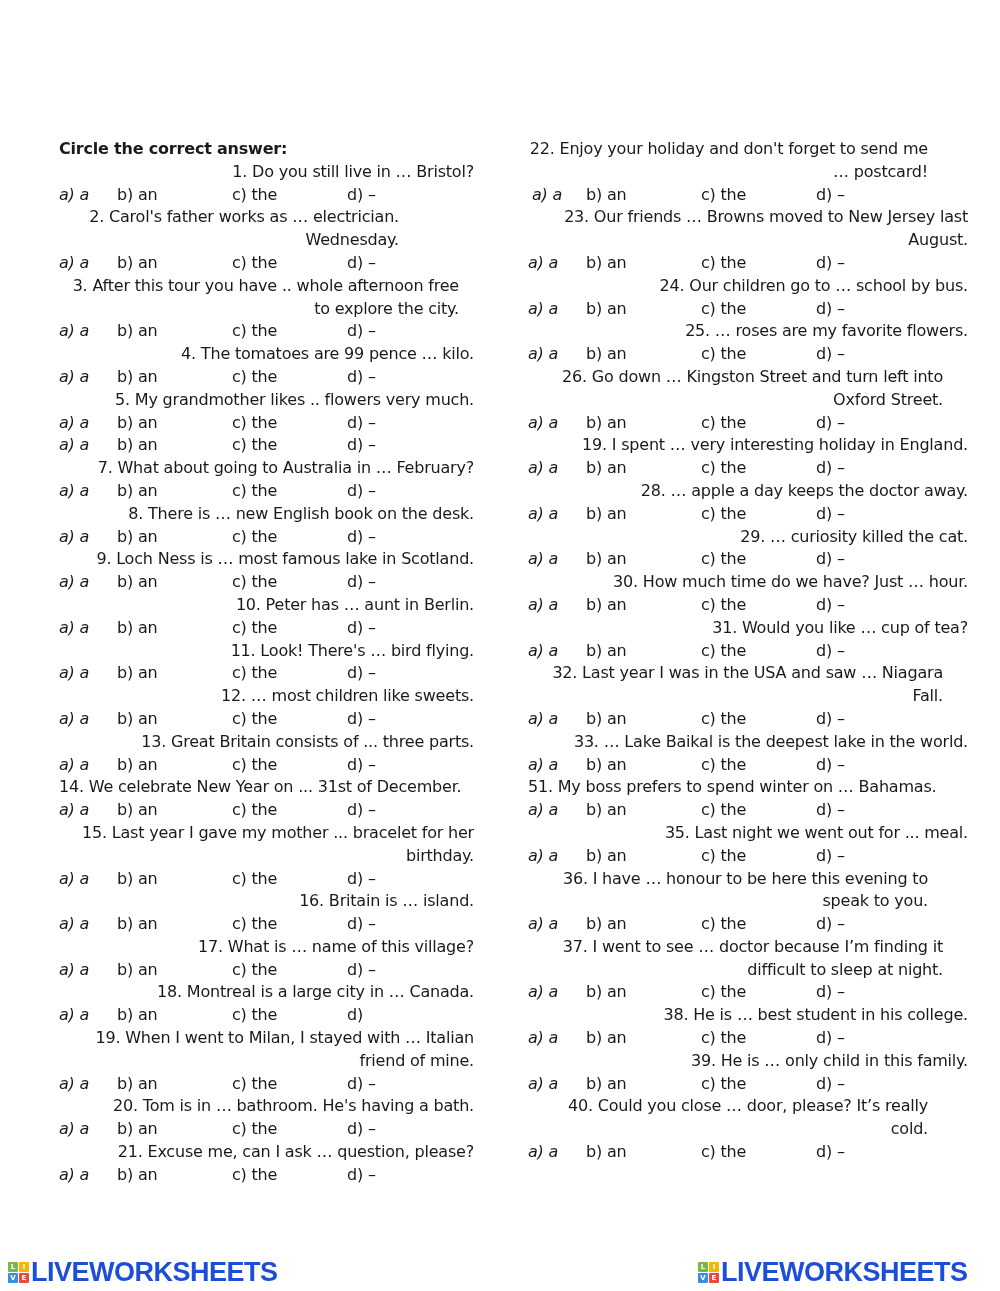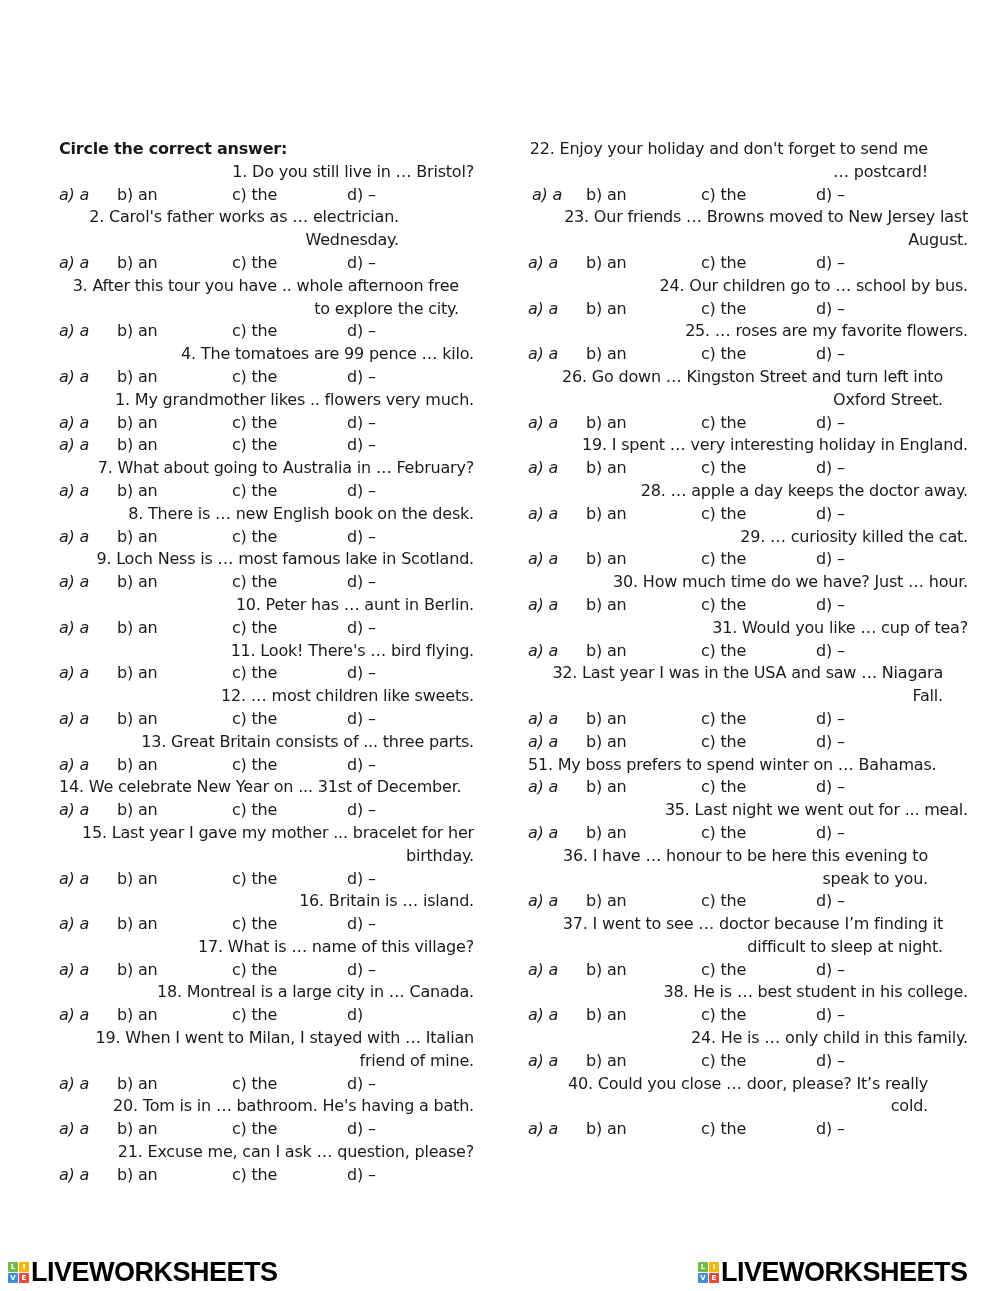--- a/index.html
+++ b/index.html
@@ -19,21 +19,21 @@
     .opt-c { left: 173px; }
     .opt-d { left: 288px; }
     .opts.indent .opt-a { left: 4px; }
     .footer-logo { position: absolute; top: 1259px; display: flex; align-items: center; }
     .footer-left { left: 8px; }
     .footer-right { left: 698px; }
     .logo-grid { display: grid; grid-template-columns: 10px 10px; grid-template-rows: 10px 10px; gap: 1px; margin-right: 2px; }
     .logo-grid span { display: flex; align-items: center; justify-content: center; color: #fff;
                       font-family: "DejaVu Sans", sans-serif; font-size: 7px; font-weight: bold; border-radius: 1px; }
     .logo-text { font-family: "Liberation Sans", sans-serif; font-weight: bold; font-size: 27px; letter-spacing: -0.5px;
-                 color: #000000; line-height: 27px; }
+                 color: #1d4ed8; line-height: 27px; }
   </style>
 </head>
 <body>
 
 <div class="col col-left">
   <span class="heading">Circle the correct answer:</span>
 
   <div class="question">
     <span class="qtext">1. Do you still live in … Bristol?</span>
     <div class="opts">
@@ -68,21 +68,21 @@
     <span class="qtext">4. The tomatoes are 99 pence … kilo.</span>
     <div class="opts">
       <span class="opt opt-a">a) a</span>
       <span class="opt opt-b">b) an</span>
       <span class="opt opt-c">c) the</span>
       <span class="opt opt-d">d) –</span>
     </div>
   </div>
 
   <div class="question">
-    <span class="qtext">1. My grandmother likes .. flowers very much.</span>
+    <span class="qtext">5. My grandmother likes .. flowers very much.</span>
     <div class="opts">
       <span class="opt opt-a">a) a</span>
       <span class="opt opt-b">b) an</span>
       <span class="opt opt-c">c) the</span>
       <span class="opt opt-d">d) –</span>
     </div>
   </div>
 
   <div class="question">
     <div class="opts">
@@ -349,20 +349,21 @@
     <span class="qtext" style="width:415px">32. Last year I was in the USA and saw … Niagara Fall.</span>
     <div class="opts">
       <span class="opt opt-a">a) a</span>
       <span class="opt opt-b">b) an</span>
       <span class="opt opt-c">c) the</span>
       <span class="opt opt-d">d) –</span>
     </div>
   </div>
 
   <div class="question">
+    <span class="qtext">33. … Lake Baikal is the deepest lake in the world.</span>
     <div class="opts">
       <span class="opt opt-a">a) a</span>
       <span class="opt opt-b">b) an</span>
       <span class="opt opt-c">c) the</span>
       <span class="opt opt-d">d) –</span>
     </div>
   </div>
 
   <div class="question">
     <span class="qtext justify" style="width:410px">51. My boss prefers to spend winter on … Bahamas.</span>
@@ -408,21 +409,21 @@
     <span class="qtext">38. He is … best student in his college.</span>
     <div class="opts">
       <span class="opt opt-a">a) a</span>
       <span class="opt opt-b">b) an</span>
       <span class="opt opt-c">c) the</span>
       <span class="opt opt-d">d) –</span>
     </div>
   </div>
 
   <div class="question">
-    <span class="qtext">24. He is … only child in this family.</span>
+    <span class="qtext">39. He is … only child in this family.</span>
     <div class="opts">
       <span class="opt opt-a">a) a</span>
       <span class="opt opt-b">b) an</span>
       <span class="opt opt-c">c) the</span>
       <span class="opt opt-d">d) –</span>
     </div>
   </div>
 
   <div class="question">
     <span class="qtext" style="width:400px">40. Could you close … door, please? It’s really cold.</span>

